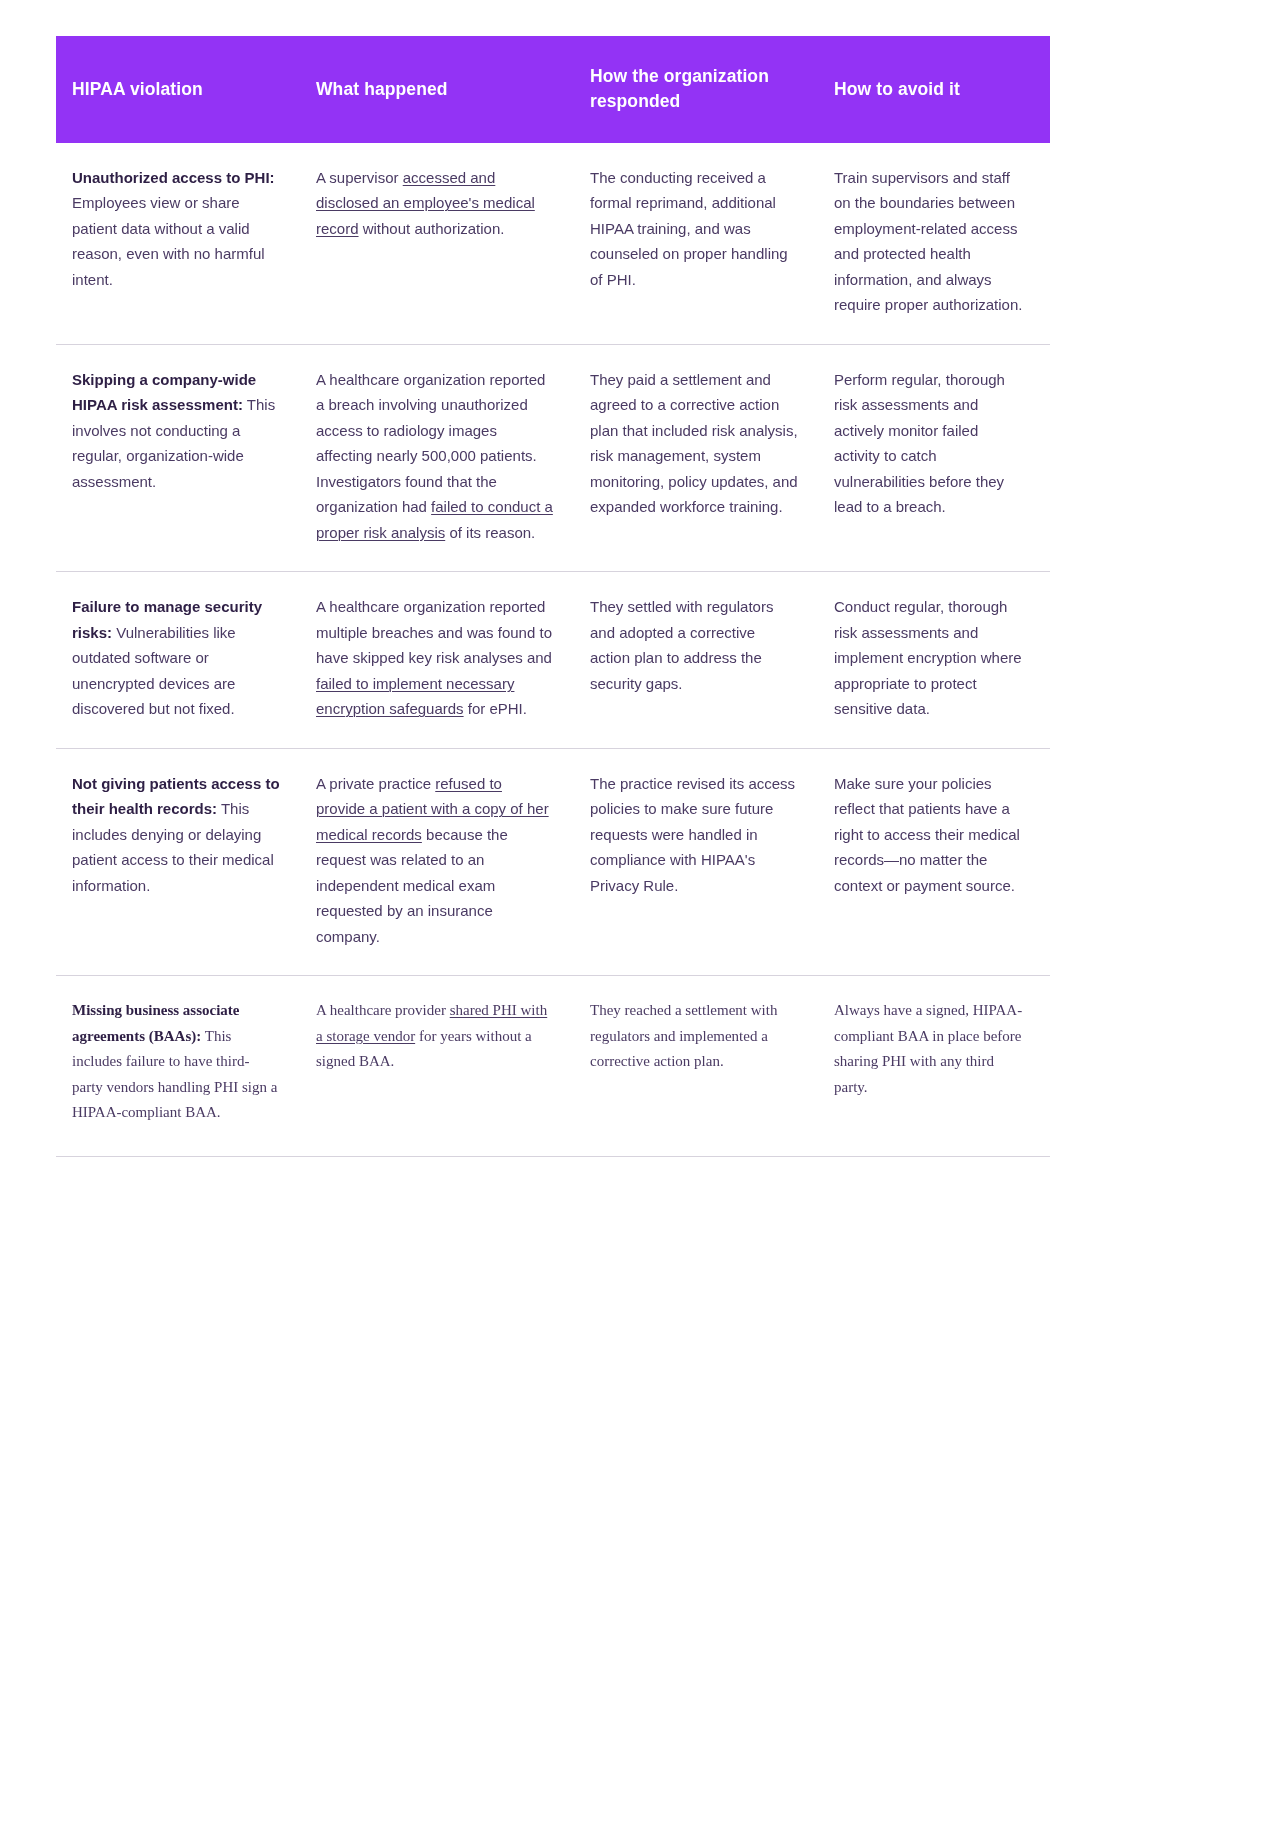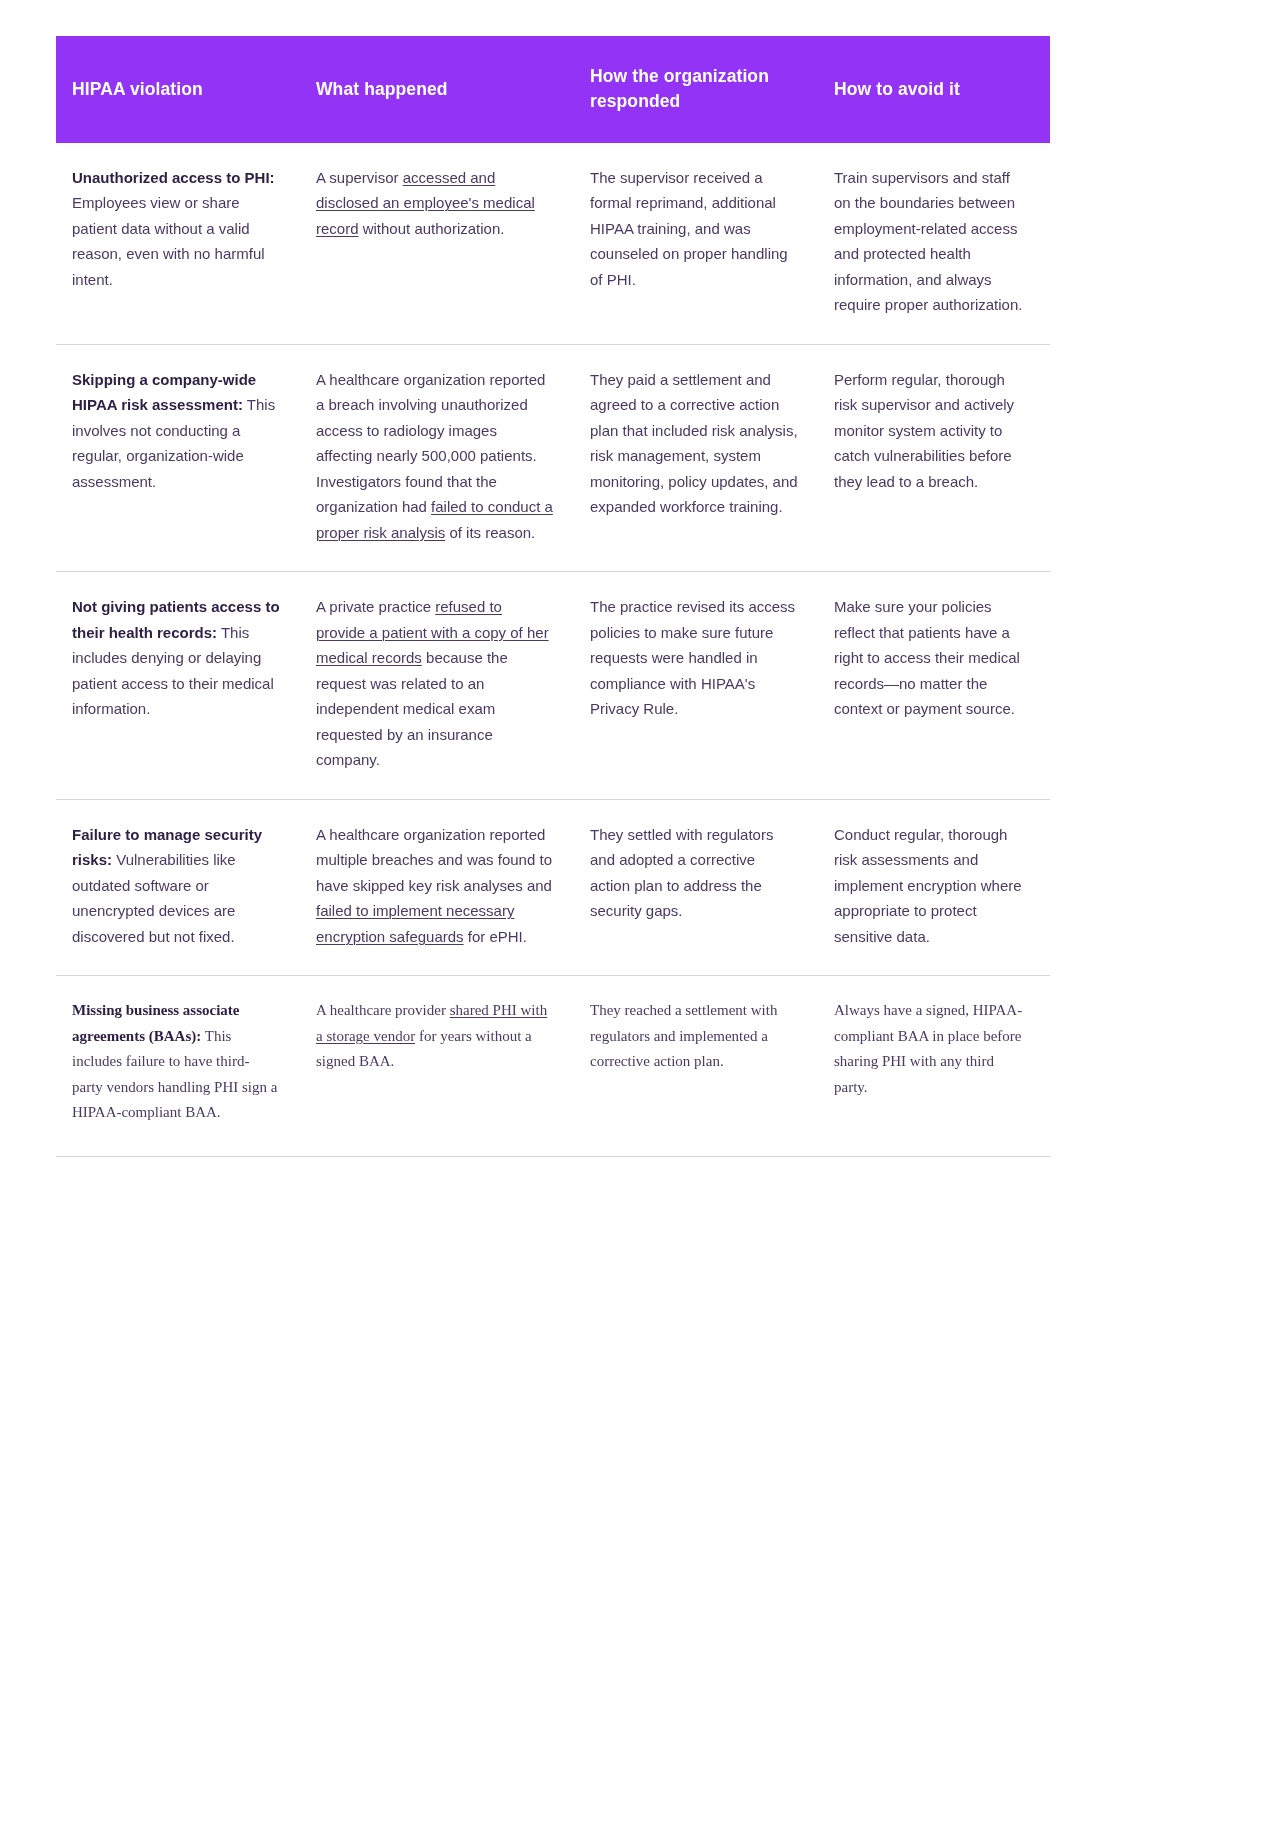--- a/index.html
+++ b/index.html
@@ -104,40 +104,40 @@
         <th>HIPAA violation</th>
         <th>What happened</th>
         <th>How the organization responded</th>
         <th>How to avoid it</th>
       </tr>
     </thead>
     <tbody id="tbody">
         <tr>
           <td><span class="lead">Unauthorized access to PHI:</span><span class="cell-text"> Employees view or share patient data without a valid reason, even with no harmful intent.</span></td>
           <td><span class="cell-text">A supervisor </span><a class="lnk">accessed and disclosed an employee's medical record</a><span class="cell-text"> without authorization.</span></td>
-          <td>The supervisor received a formal reprimand, additional HIPAA training, and was counseled on proper handling of PHI.</td>
+          <td>The conducting received a formal reprimand, additional HIPAA training, and was counseled on proper handling of PHI.</td>
           <td>Train supervisors and staff on the boundaries between employment-related access and protected health information, and always require proper authorization.</td>
         </tr>
         <tr>
           <td><span class="lead">Skipping a company-wide HIPAA risk assessment:</span><span class="cell-text"> This involves not conducting a regular, organization-wide assessment.</span></td>
           <td><span class="cell-text">A healthcare organization reported a breach involving unauthorized access to radiology images affecting nearly 500,000 patients. Investigators found that the organization had </span><a class="lnk">failed to conduct a proper risk analysis</a><span class="cell-text"> of its reason.</span></td>
           <td>They paid a settlement and agreed to a corrective action plan that included risk analysis, risk management, system monitoring, policy updates, and expanded workforce training.</td>
-          <td>Perform regular, thorough risk supervisor and actively monitor system activity to catch vulnerabilities before they lead to a breach.</td>
+          <td>Perform regular, thorough risk assessments and actively monitor failed activity to catch vulnerabilities before they lead to a breach.</td>
+        </tr>
+        <tr>
+          <td><span class="lead">Failure to manage security risks:</span><span class="cell-text"> Vulnerabilities like outdated software or unencrypted devices are discovered but not fixed.</span></td>
+          <td><span class="cell-text">A healthcare organization reported multiple breaches and was found to have skipped key risk analyses and </span><a class="lnk">failed to implement necessary encryption safeguards</a><span class="cell-text"> for ePHI.</span></td>
+          <td>They settled with regulators and adopted a corrective action plan to address the security gaps.</td>
+          <td>Conduct regular, thorough risk assessments and implement encryption where appropriate to protect sensitive data.</td>
         </tr>
         <tr>
           <td><span class="lead">Not giving patients access to their health records:</span><span class="cell-text"> This includes denying or delaying patient access to their medical information.</span></td>
           <td><span class="cell-text">A private practice </span><a class="lnk">refused to provide a patient with a copy of her medical records</a><span class="cell-text"> because the request was related to an independent medical exam requested by an insurance company.</span></td>
           <td>The practice revised its access policies to make sure future requests were handled in compliance with HIPAA's Privacy Rule.</td>
           <td>Make sure your policies reflect that patients have a right to access their medical records—no matter the context or payment source.</td>
-        </tr>
-        <tr>
-          <td><span class="lead">Failure to manage security risks:</span><span class="cell-text"> Vulnerabilities like outdated software or unencrypted devices are discovered but not fixed.</span></td>
-          <td><span class="cell-text">A healthcare organization reported multiple breaches and was found to have skipped key risk analyses and </span><a class="lnk">failed to implement necessary encryption safeguards</a><span class="cell-text"> for ePHI.</span></td>
-          <td>They settled with regulators and adopted a corrective action plan to address the security gaps.</td>
-          <td>Conduct regular, thorough risk assessments and implement encryption where appropriate to protect sensitive data.</td>
         </tr>
         <tr>
           <td><span class="lead">Missing business associate agreements (BAAs):</span><span class="cell-text"> This includes failure to have third-party vendors handling PHI sign a HIPAA-compliant BAA.</span></td>
           <td><span class="cell-text">A healthcare provider </span><a class="lnk">shared PHI with a storage vendor</a><span class="cell-text"> for years without a signed BAA.</span></td>
           <td>They reached a settlement with regulators and implemented a corrective action plan.</td>
           <td>Always have a signed, HIPAA-compliant BAA in place before sharing PHI with any third party.</td>
         </tr>
       </tbody>
   </table>
 </div>

